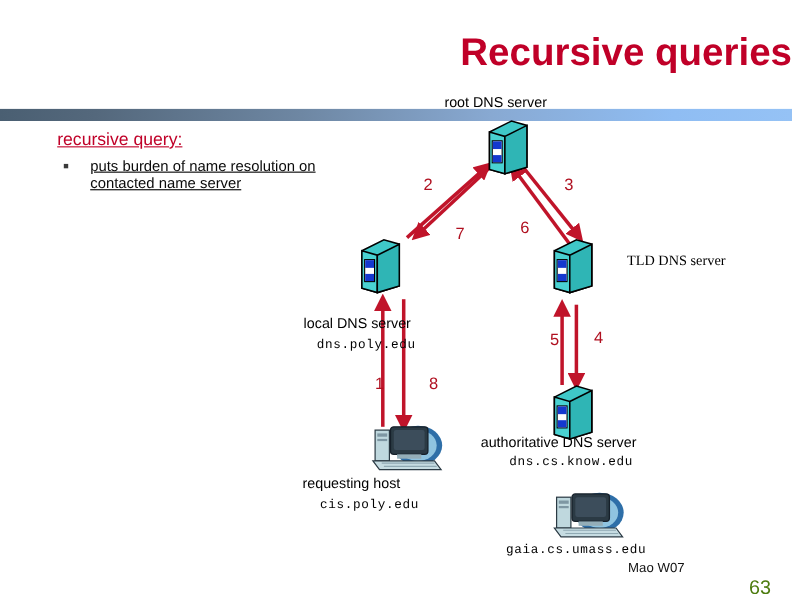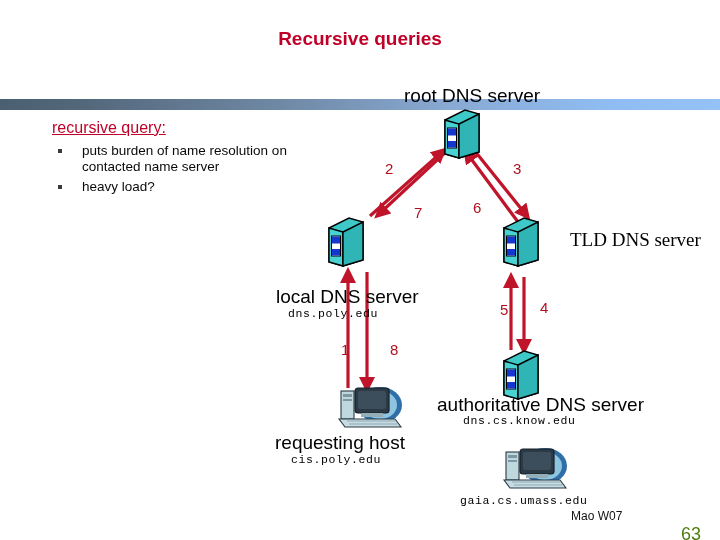--- a/index.html
+++ b/index.html
@@ -16,24 +16,24 @@
     position: absolute;
     inset: 0;
     background: #ffffff;
   }
 
   
   #slide-title {
     position: absolute;
     left: 0; top: 28px;
     width: 720px;
-    text-align: center;
+    text-align: right;
     font-family: "Liberation Sans", sans-serif;
     font-weight: bold;
-    font-size: 19px;
+    font-size: 35px;
     color: #C00028;
     letter-spacing: 0px;
   }
 
   
   #divider-bar {
     position: absolute;
     left: 0; top: 99px;
     width: 720px; height: 11px;
     background: linear-gradient(to right, #4a5f72 0%, #54687c 12%, #6e87a3 38%, #88a9d2 62%, #8fbdf3 85%, #95c2f5 100%);
@@ -50,20 +50,21 @@
     font-size: 16px;
     color: #C00028;
     text-decoration: underline;
     line-height: 20px;
     margin-bottom: 5px;
   }
   ul.bullets {
     list-style: none;
     margin: 4px 0 0 0;
     padding: 0;
+    text-decoration: underline;
   }
   ul.bullets li {
     position: relative;
     padding-left: 30px;
     font-family: "Liberation Sans", sans-serif;
     font-size: 13.5px;
     color: #0a0a0a;
     line-height: 16px;
     margin-bottom: 4px;
   }
@@ -80,21 +81,21 @@
   #diagram {
     position: absolute;
     left: 0; top: 0;
     width: 720px; height: 540px;
     pointer-events: none;
   }
 
   .hand-label {
     position: absolute;
     font-family: "Liberation Sans", sans-serif;
-    font-size: 19px;
+    font-size: 13px;
     color: #000000;
     white-space: nowrap;
   }
   .mono-label {
     position: absolute;
     font-family: "Liberation Mono", monospace;
     font-weight: normal;
     font-size: 11.5px;
     letter-spacing: 0.6px;
     color: #000000;
@@ -142,21 +143,20 @@
   <div id="slide-title">Recursive queries</div>
 
   <div id="divider-bar"></div>
 
   <div id="left-column">
 
     <div>
       <div class="head-label">recursive query:</div>
       <ul class="bullets">
         <li>puts burden of name resolution on contacted name server</li>
-        <li>heavy load?</li>
       </ul>
     </div>
 
 
   </div>
 
   <svg id="diagram" viewBox="0 0 720 540" xmlns="http://www.w3.org/2000/svg">
     <defs>
       <marker id="ah" markerWidth="5" markerHeight="5" refX="3.4" refY="2.5" orient="auto" markerUnits="strokeWidth">
         <path d="M0,0 L5,2.5 L0,5 z" fill="#C0142A"></path>

